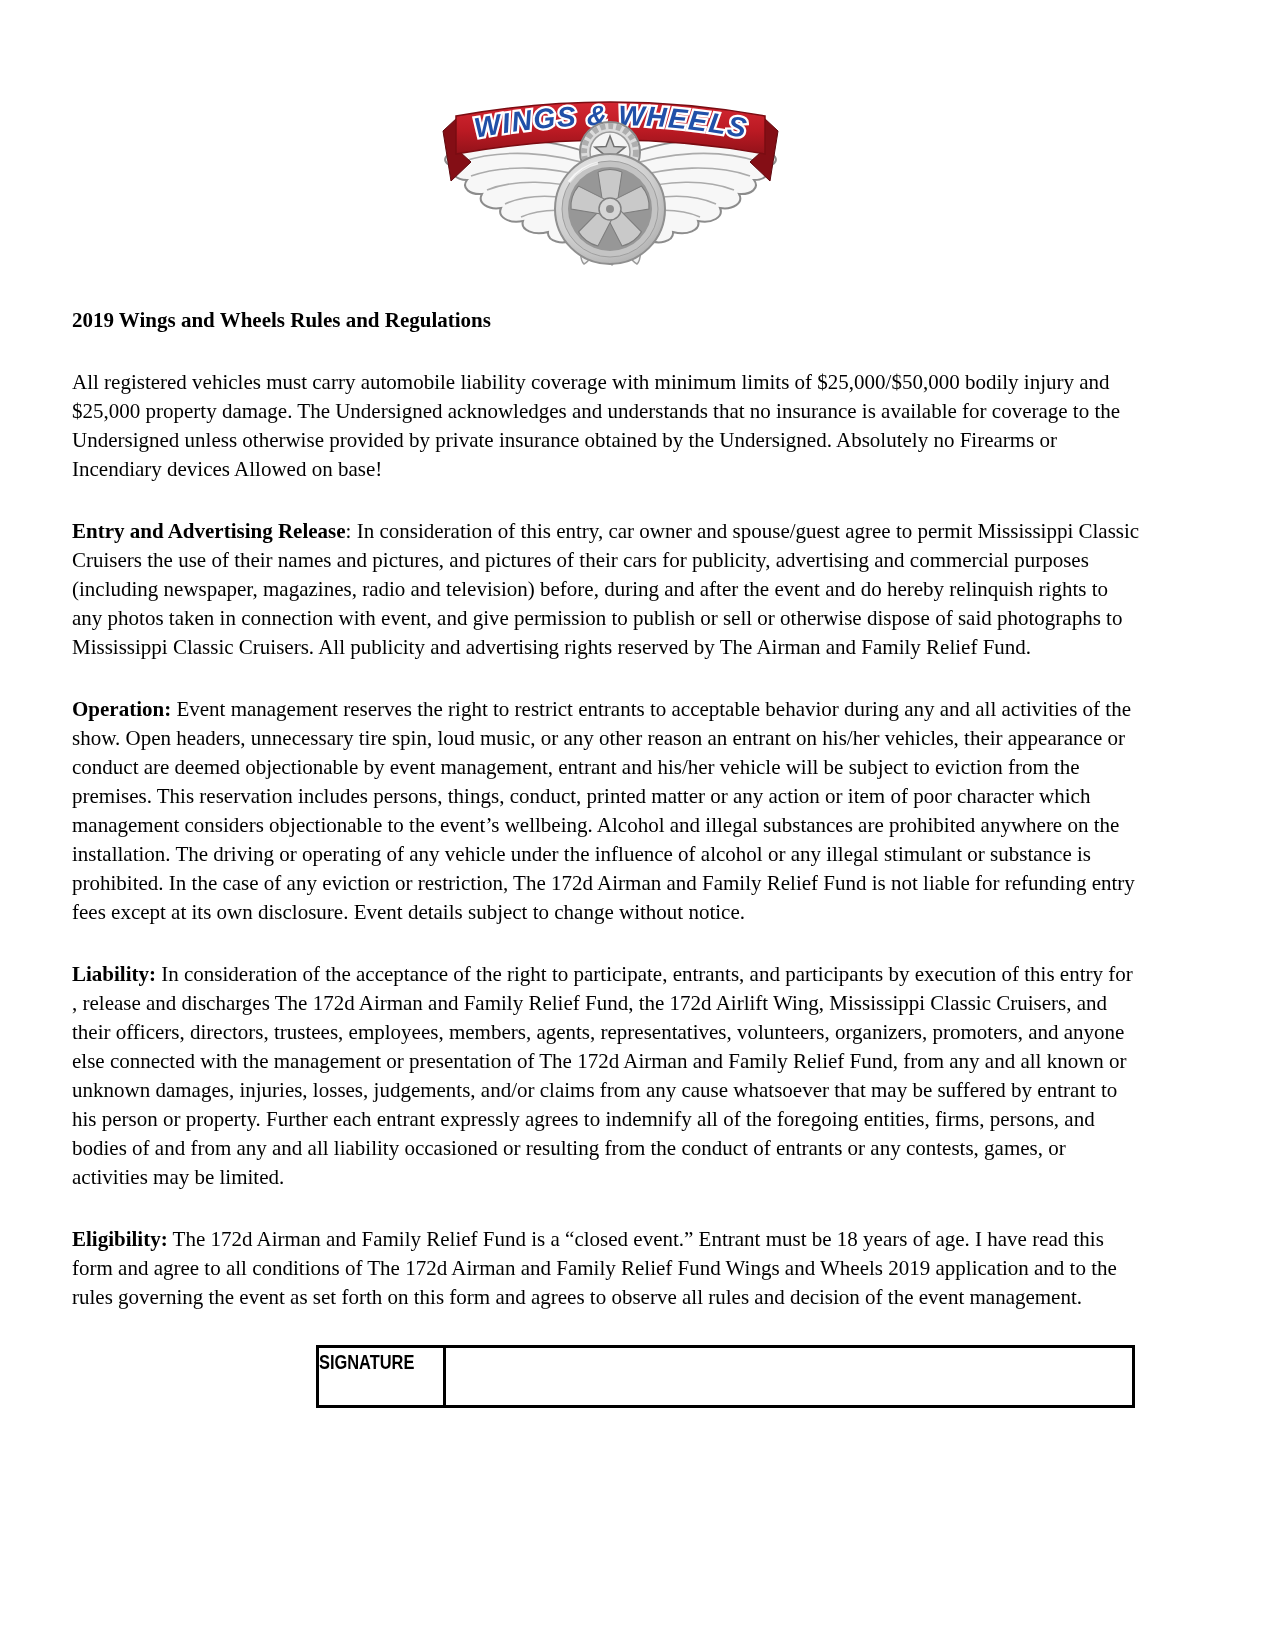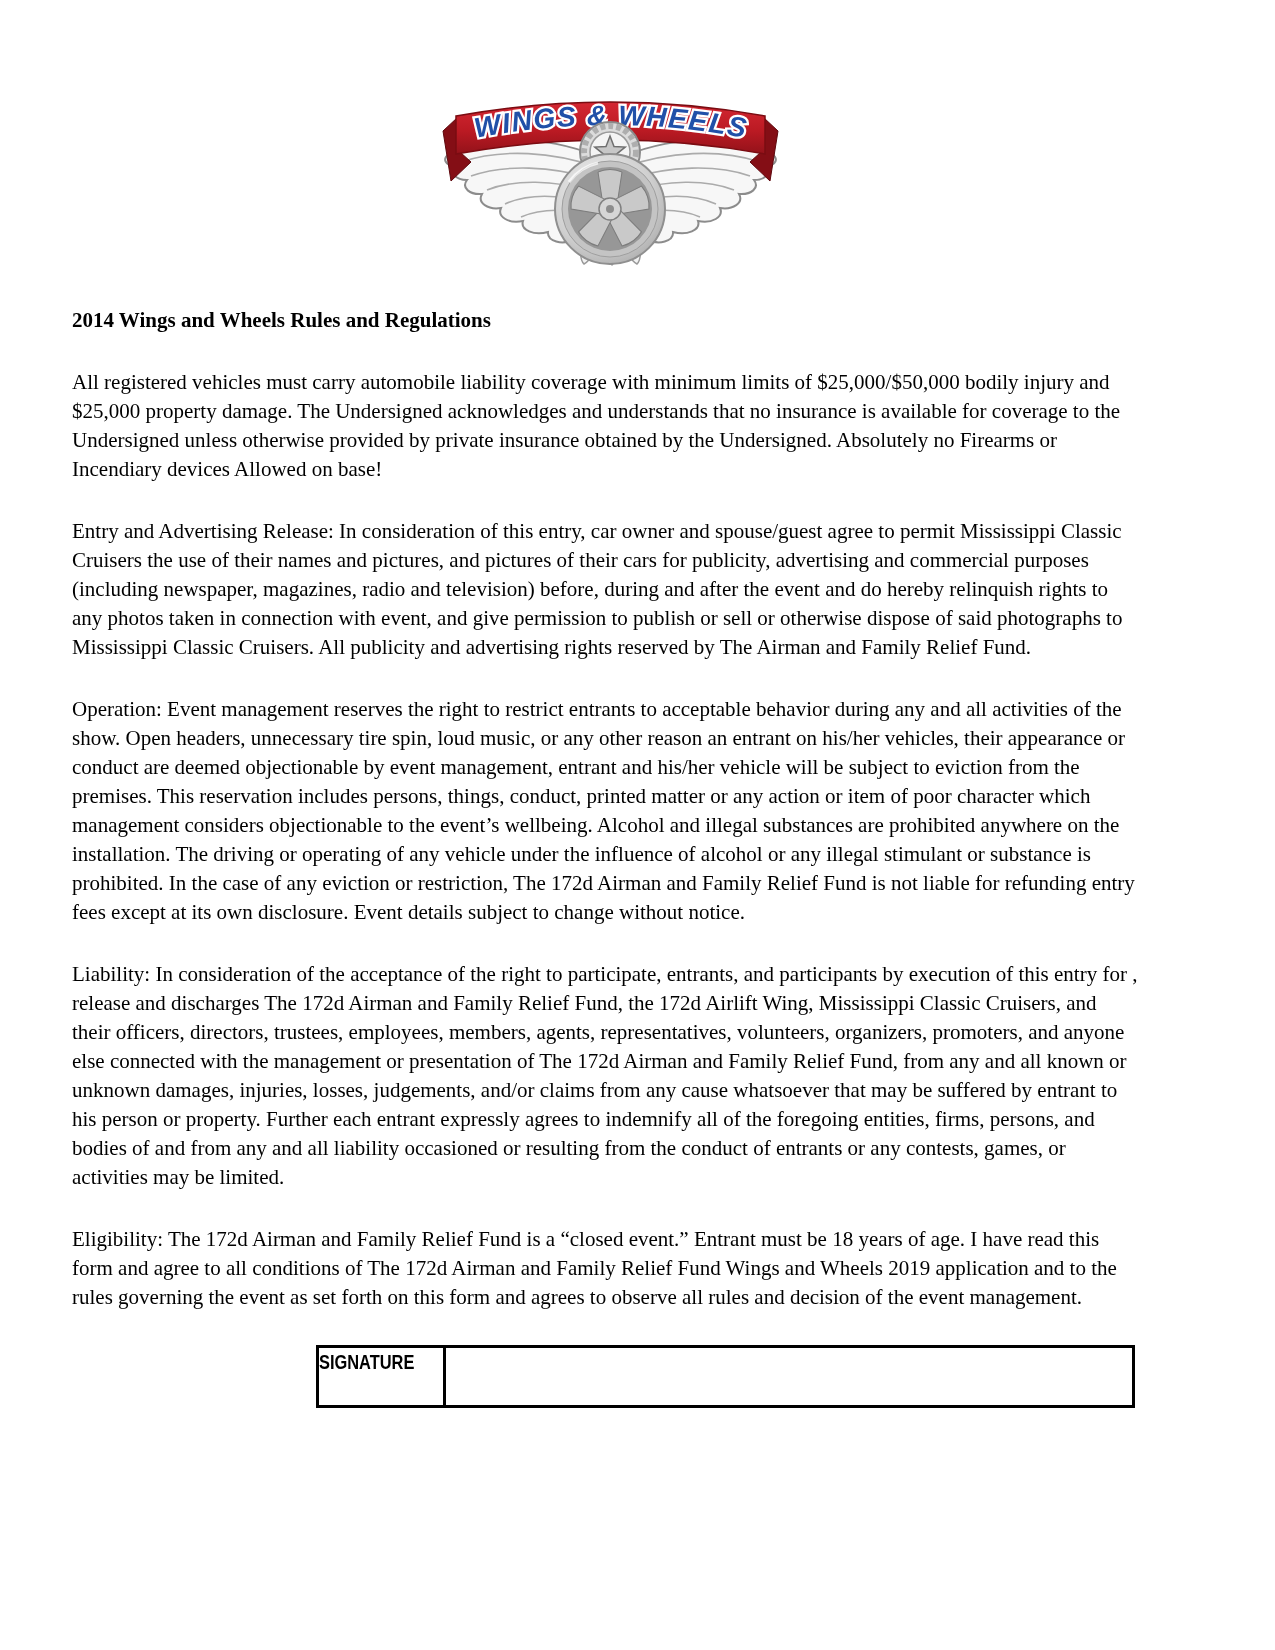--- a/index.html
+++ b/index.html
@@ -28,21 +28,21 @@
     position: absolute;
     left: 72px;
     top: 306px;
     width: 1068px;
     font-size: 21px;
     line-height: 29px;
   }
   .content p { margin: 0 0 33px 0; }
   p.title { font-weight: bold; }
   p.notice { font-weight: normal; }
-  .para b { font-weight: normal; }
+  .para b { font-weight: bold; }
   table.signature {
     border-collapse: collapse;
     margin: 4px 0 0 244px;
   }
   table.signature td {
     border: 3px solid #000000;
     padding: 0;
   }
   td.sig-label {
     width: 124px;
@@ -125,21 +125,21 @@
           <path d="M165,123 L160,90 Q172,85 184,90 L179,123 Q172,121 165,123 Z" transform="rotate(288 172 127)"></path>
         </g>
         <circle cx="172" cy="127" r="11" fill="#d6d6d6" stroke="#808080" stroke-width="1.5"></circle>
         <circle cx="172" cy="127" r="4" fill="#8d8d8d"></circle>
         <path d="M131,100 A49,49 0 0 1 160,81" fill="none" stroke="#ffffff" stroke-width="3" opacity="0.7"></path>
       </g>
     </svg>
   </div>
 
   <div class="content">
-    <p class="title">2014 Wings and Wheels Rules and Regulations</p>
+    <p class="title">2019 Wings and Wheels Rules and Regulations</p>
 
     <p class="notice">All registered vehicles must carry automobile liability coverage with minimum limits of $25,000/$50,000 bodily injury and $25,000 property damage. The Undersigned acknowledges and understands that no insurance is available for coverage to the Undersigned unless otherwise provided by private insurance obtained by the Undersigned. Absolutely no Firearms or Incendiary devices Allowed on base!</p>
 
     <p class="para"><b>Entry and Advertising Release</b><span>: In consideration of this entry, car owner and spouse/guest agree to permit Mississippi Classic Cruisers the use of their names and pictures, and pictures of their cars for publicity, advertising and commercial purposes (including newspaper, magazines, radio and television) before, during and after the event and do hereby relinquish rights to any photos taken in connection with event, and give permission to publish or sell or otherwise dispose of said photographs to Mississippi Classic Cruisers. All publicity and advertising rights reserved by The Airman and Family Relief Fund.</span></p>
 
     <p class="para"><b>Operation:</b><span> Event management reserves the right to restrict entrants to acceptable behavior during any and all activities of the show. Open headers, unnecessary tire spin, loud music, or any other reason an entrant on his/her vehicles, their appearance or conduct are deemed objectionable by event management, entrant and his/her vehicle will be subject to eviction from the premises. This reservation includes persons, things, conduct, printed matter or any action or item of poor character which management considers objectionable to the event’s wellbeing. Alcohol and illegal substances are prohibited anywhere on the installation. The driving or operating of any vehicle under the influence of alcohol or any illegal stimulant or substance is prohibited. In the case of any eviction or restriction, The 172d Airman and Family Relief Fund is not liable for refunding entry fees except at its own disclosure. Event details subject to change without notice.</span></p>
 
     <p class="para"><b>Liability:</b><span> In consideration of the acceptance of the right to participate, entrants, and participants by execution of this entry for , release and discharges The 172d Airman and Family Relief Fund, the 172d Airlift Wing, Mississippi Classic Cruisers, and their officers, directors, trustees, employees, members, agents, representatives, volunteers, organizers, promoters, and anyone else connected with the management or presentation of The 172d Airman and Family Relief Fund, from any and all known or unknown damages, injuries, losses, judgements, and/or claims from any cause whatsoever that may be suffered by entrant to his person or property. Further each entrant expressly agrees to indemnify all of the foregoing entities, firms, persons, and bodies of and from any and all liability occasioned or resulting from the conduct of entrants or any contests, games, or activities may be limited.</span></p>
 
     <p class="para"><b>Eligibility:</b><span> The 172d Airman and Family Relief Fund is a “closed event.” Entrant must be 18 years of age. I have read this form and agree to all conditions of The 172d Airman and Family Relief Fund Wings and Wheels 2019 application and to the rules governing the event as set forth on this form and agrees to observe all rules and decision of the event management.</span></p>

